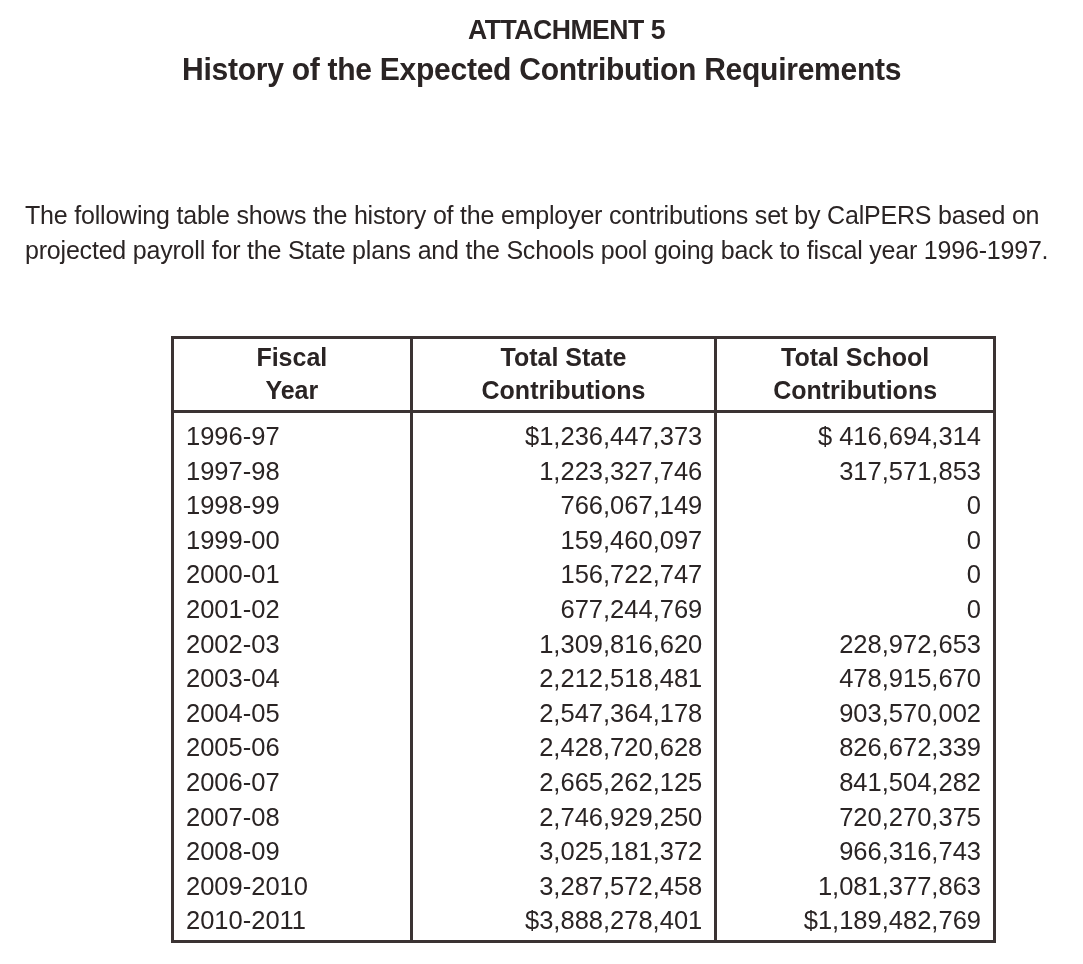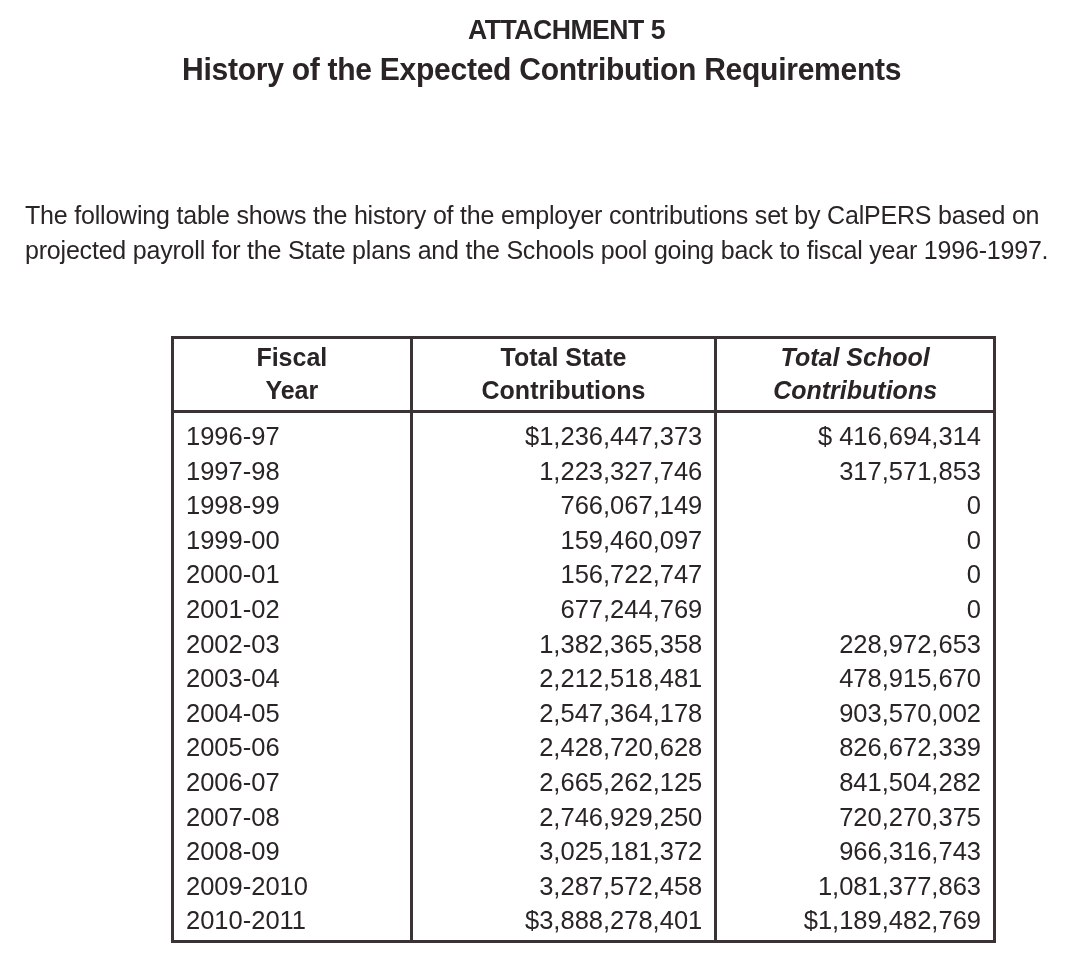--- a/index.html
+++ b/index.html
@@ -30,21 +30,21 @@
     }
     table.contrib th:first-child { border-left: none; }
     table.contrib td {
       border-left: 3px solid #3b3333; padding: 0 12px; white-space: nowrap;
     }
     table.contrib td:first-child { border-left: none; text-align: left; width: 212px; }
     table.contrib td.num { text-align: right; }
     table.contrib tr.first td { padding-top: 6px; }
     table.contrib tr.last td { padding-bottom: 2px; margin-top: 20px; }
     .col-state { width: 302px; }
-    .col-school { width: 276px; font-style: italic; }
+    .col-school { width: 276px; }
   </style>
 </head>
 <body>
 
 <div class="title-1">ATTACHMENT 5</div>
 <div class="title-2">History of the Expected Contribution Requirements</div>
 <div class="intro">The following table shows the history of the employer contributions set by CalPERS based on projected payroll for the State plans and the Schools pool going back to fiscal year 1996-1997.</div>
 
 <table class="contrib">
   <thead>
@@ -89,21 +89,21 @@
         <td class="num">156,722,747</td>
         <td class="num">0</td>
       </tr>
       <tr>
         <td>2001-02</td>
         <td class="num">677,244,769</td>
         <td class="num">0</td>
       </tr>
       <tr>
         <td>2002-03</td>
-        <td class="num">1,382,365,358</td>
+        <td class="num">1,309,816,620</td>
         <td class="num">228,972,653</td>
       </tr>
       <tr>
         <td>2003-04</td>
         <td class="num">2,212,518,481</td>
         <td class="num">478,915,670</td>
       </tr>
       <tr>
         <td>2004-05</td>
         <td class="num">2,547,364,178</td>

